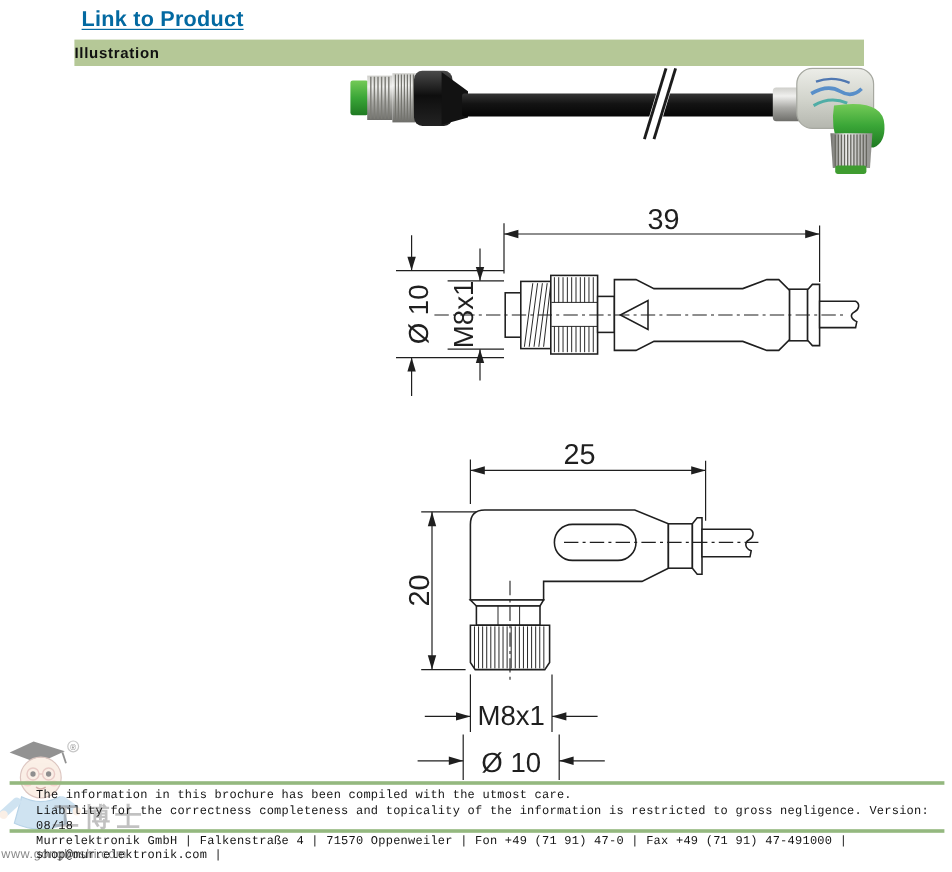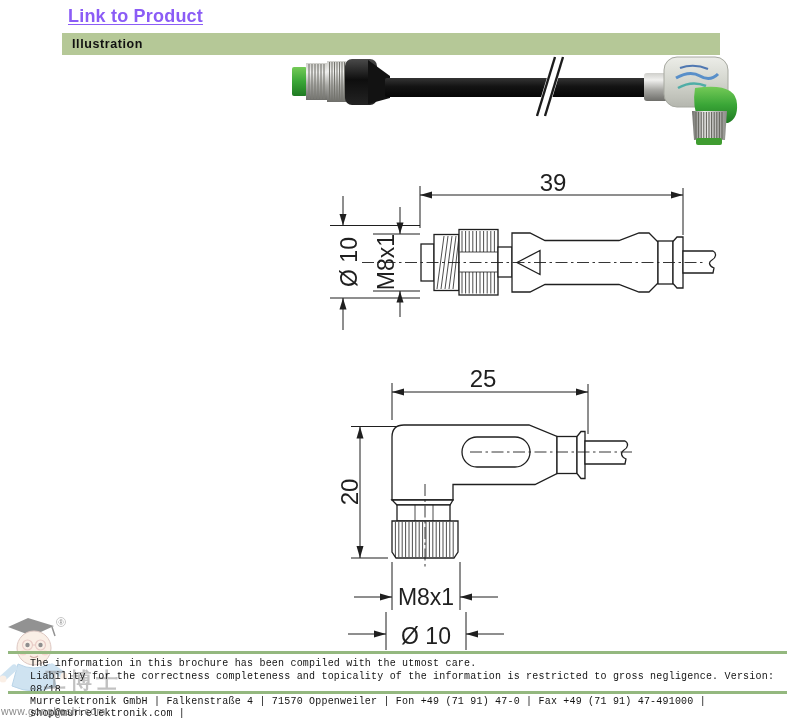--- a/index.html
+++ b/index.html
@@ -2,23 +2,23 @@
 <html><head>
 <meta charset="utf-8">
 <style>
   html,body{margin:0;padding:0;background:#ffffff;}
   body{width:793px;height:727px;position:relative;overflow:hidden;
        font-family:"Liberation Sans",sans-serif;color:#1a1a1a;}
   .abs{position:absolute;}
 
   
   .product-link{left:68px;top:6px;font-size:18px;font-weight:bold;
-    color:#8b5cf6;text-decoration:underline;text-underline-offset:2px;letter-spacing:.2px;}
+    color:#0369a1;text-decoration:underline;text-underline-offset:2px;letter-spacing:.2px;}
   .section-bar{left:62px;top:33px;width:658px;height:22px;background:#b5c897;}
-  .section-bar span{display:block;padding-left:10px;line-height:22px;
+  .section-bar span{display:block;padding-left:0;line-height:22px;
     font-size:12.5px;font-weight:bold;letter-spacing:.6px;color:#111;}
 
   
   svg text{font-family:"Liberation Sans",sans-serif;fill:#1f1f1f;}
   .ink{stroke:#1f1f1f;fill:none;stroke-width:1.3;}
   .dim{stroke:#1f1f1f;fill:none;stroke-width:1;}
   .arr{fill:#1f1f1f;stroke:none;}
   .white{fill:#ffffff;}
   .cl{stroke:#1f1f1f;stroke-width:.9;stroke-dasharray:12 3.5 2.5 3.5;fill:none;}
   .hatch{stroke:#1f1f1f;stroke-width:.8;fill:none;}

